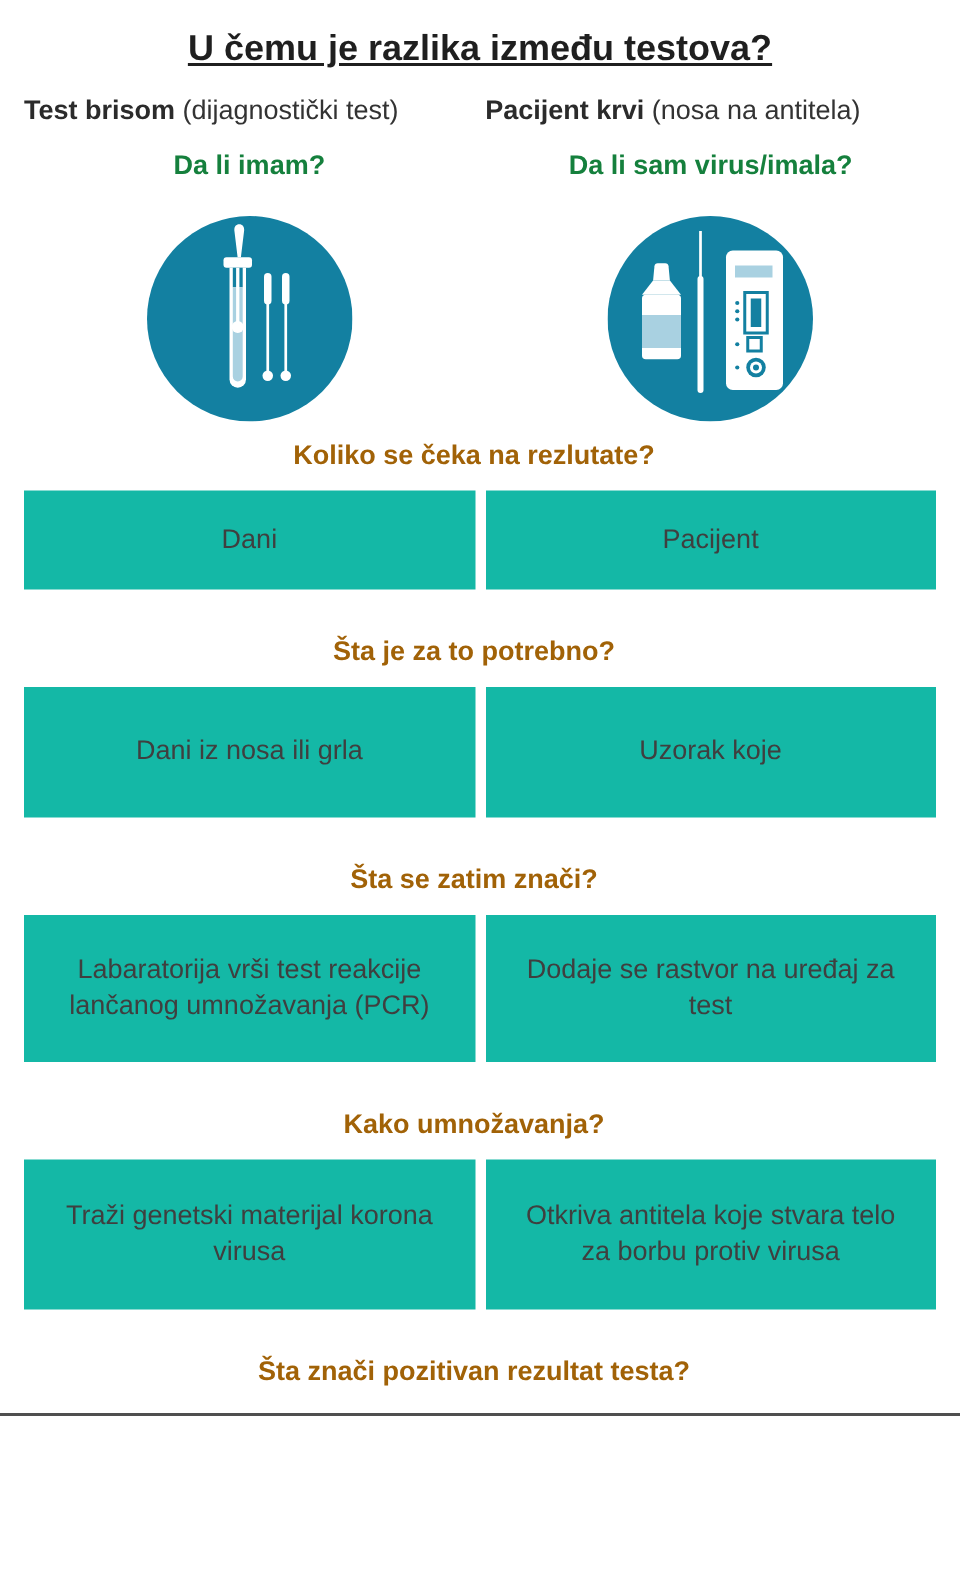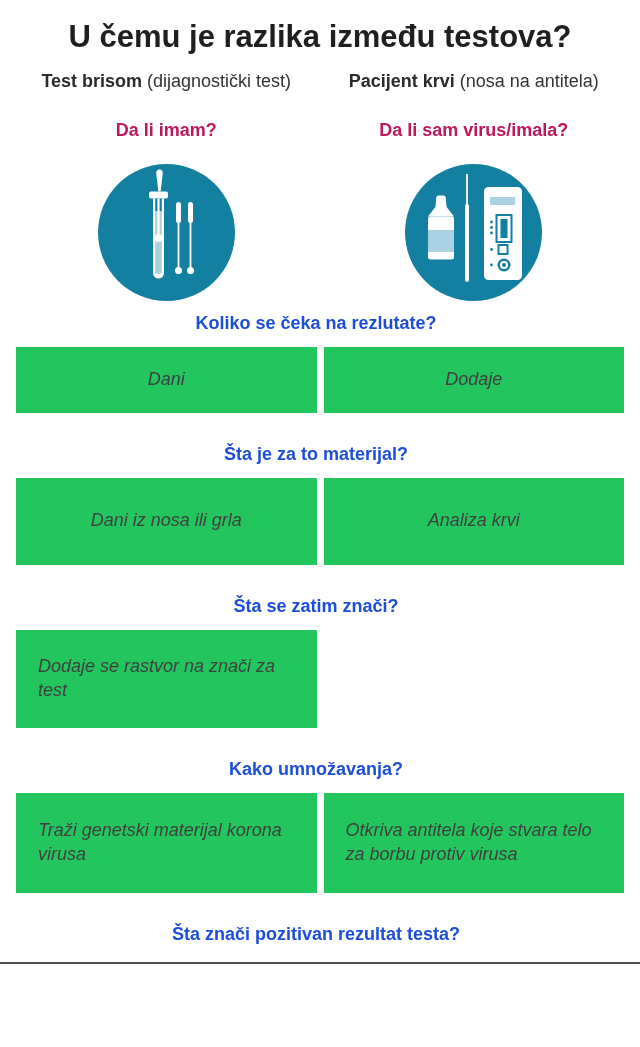--- a/index.html
+++ b/index.html
@@ -2,40 +2,39 @@
 <html><head>
 <meta charset="utf-8">
 <style>
   html,body{margin:0;padding:0;background:#fff;}
   .page{
     width:640px;height:1047px;overflow:hidden;background:#fff;position:relative;
     font-family:"Liberation Sans", sans-serif;color:#3f3f3f;
   }
   .title{
     margin:0;padding:19px 16px 0 16px;text-align:center;
-    font-size:31px;line-height:1.15;font-weight:bold;color:#1f1f1f;
+    font-size:24px;line-height:1.15;font-weight:bold;color:#1f1f1f;text-decoration:underline;
   }
   .two-col{
     display:grid;grid-template-columns:1fr 1fr;gap:7px;padding:0 16px;
   }
-  .col-header{margin-top:16px;text-align:center;font-size:18px;color:#2b2b2b;}
+  .col-header{margin-top:16px;text-align:left;font-size:18px;color:#2b2b2b;}
   .col-name{font-weight:bold;}
   .col-sub{font-weight:normal;margin-left:5px;color:#333;}
-  .col-question{margin-top:28px;text-align:center;font-size:18px;font-weight:bold;color:#be185d;}
+  .col-question{margin-top:16px;text-align:center;font-size:18px;font-weight:bold;color:#15803d;}
   .icons-row{margin-top:23px;}
   .icon-wrap{display:flex;justify-content:center;}
   .section-heading{
-    margin:31px 8px 13px 0;text-align:center;font-size:18px;font-weight:bold;color:#1d4ed8;
+    margin:31px 8px 13px 0;text-align:center;font-size:18px;font-weight:bold;color:#a16207;
   }
   .section-heading.first{margin-top:12px;}
   .box{
-    background:#22c55e;display:flex;align-items:center;justify-content:center;
-    text-align:left;font-size:18px;line-height:1.33;color:#3f3f3f;padding:6px 22px;
+    background:#14b8a6;display:flex;align-items:center;justify-content:center;
+    text-align:center;font-size:18px;line-height:1.33;color:#3f3f3f;padding:6px 22px;
     box-sizing:border-box;
-    font-style:italic;
   }
   .footer-rule{margin-top:17px;height:2px;background:#4f4f4f;width:640px;}
 </style>
 </head>
 <body>
 
 <div class="page">
 
   <h1 class="title">U čemu je razlika između testova?</h1>
 
@@ -106,36 +105,37 @@
         <circle cx="99" cy="101" r="4" fill="#ffffff"></circle>
         <circle cx="99" cy="101" r="2" fill="#1380a1"></circle>
       </svg>
     </div>
   </div>
 
   <div>
     <div class="section-heading first">Koliko se čeka na rezlutate?</div>
     <div class="two-col">
       <div class="box" style="min-height:66px">Dani</div>
-      <div class="box" style="min-height:66px">Dodaje</div>
+      <div class="box" style="min-height:66px">Pacijent</div>
     </div>
   </div>
 
   <div>
-    <div class="section-heading">Šta je za to materijal?</div>
+    <div class="section-heading">Šta je za to potrebno?</div>
     <div class="two-col">
       <div class="box" style="min-height:87px">Dani iz nosa ili grla</div>
-      <div class="box" style="min-height:87px">Analiza krvi</div>
+      <div class="box" style="min-height:87px">Uzorak koje</div>
     </div>
   </div>
 
   <div>
     <div class="section-heading">Šta se zatim znači?</div>
     <div class="two-col">
-      <div class="box" style="min-height:98px">Dodaje se rastvor na znači za test</div>
+      <div class="box" style="min-height:98px">Labaratorija vrši test reakcije lančanog umnožavanja (PCR)</div>
+      <div class="box" style="min-height:98px">Dodaje se rastvor na uređaj za test</div>
     </div>
   </div>
 
   <div>
     <div class="section-heading">Kako umnožavanja?</div>
     <div class="two-col">
       <div class="box" style="min-height:100px">Traži genetski materijal korona virusa</div>
       <div class="box" style="min-height:100px">Otkriva antitela koje stvara telo za borbu protiv virusa</div>
     </div>
   </div>

